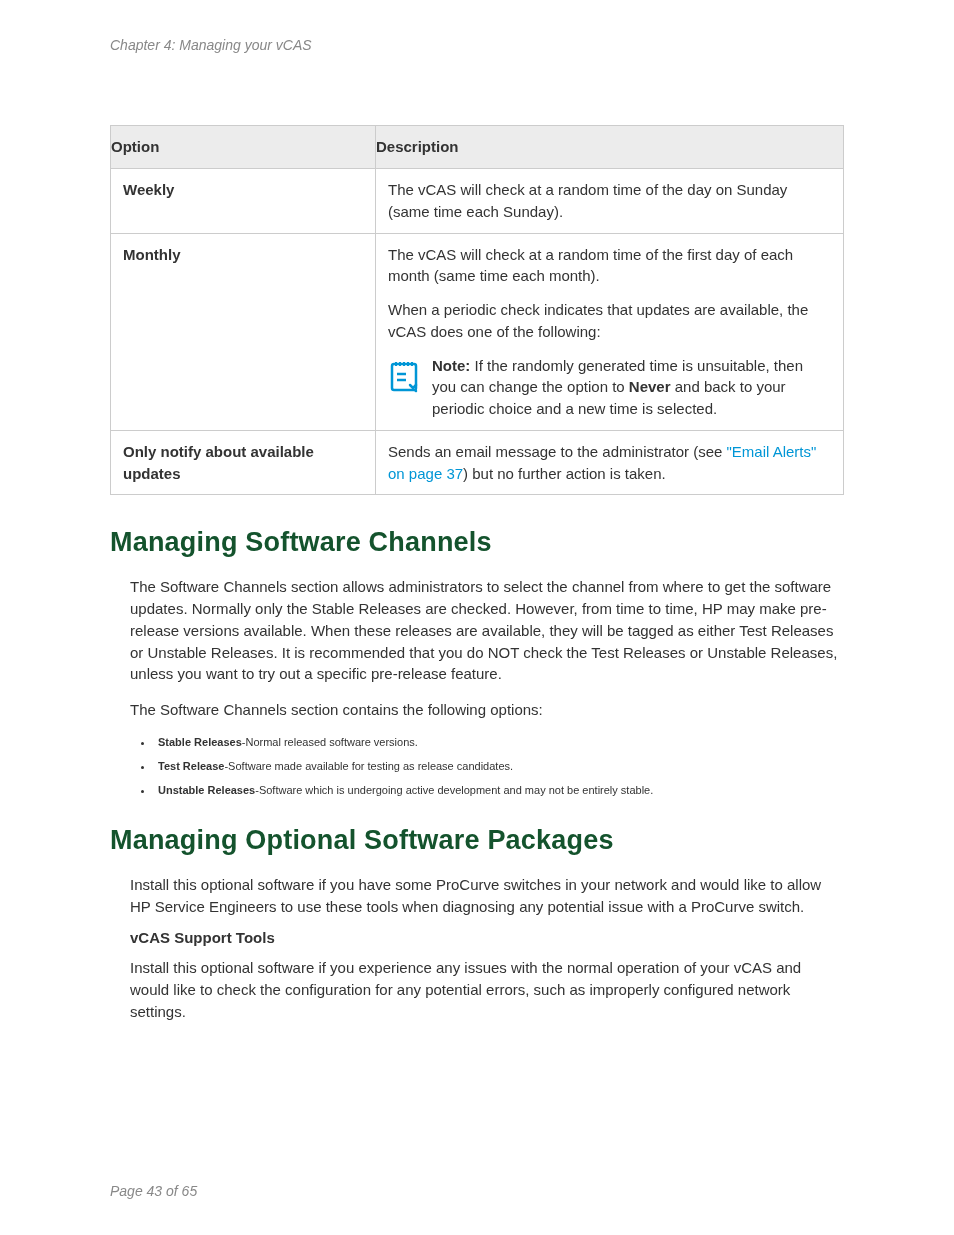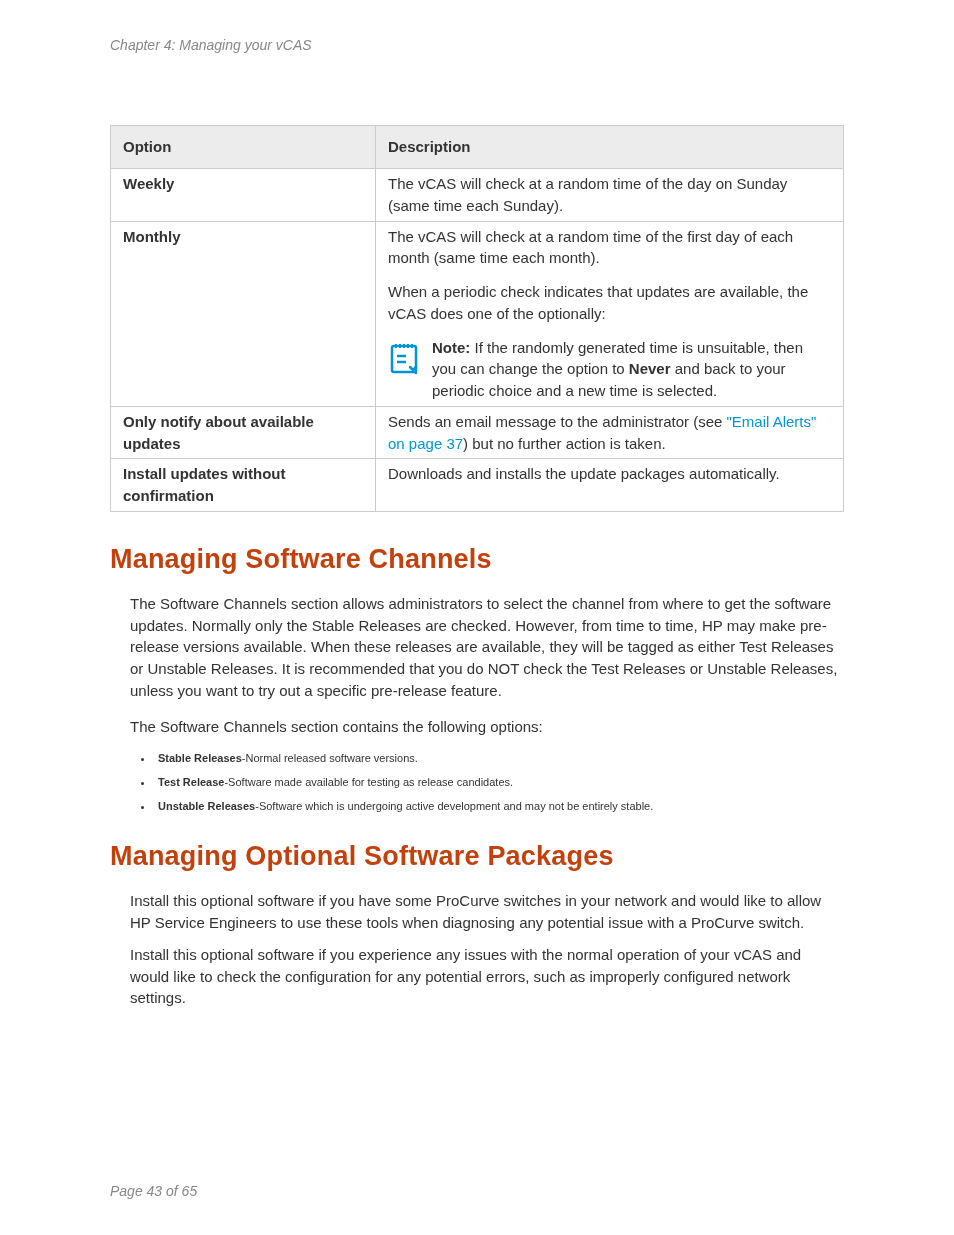--- a/index.html
+++ b/index.html
@@ -29,24 +29,24 @@
   }
   table.opts th, table.opts td {
     border: 1px solid #ccc;
     text-align: left;
     vertical-align: top;
     font-size: 15px;
   }
   table.opts th {
     background: #ececec;
     font-weight: bold;
-    padding: 10px 12px;
+    padding: 10px 0;
   }
   table.opts td {
-    padding: 4px 12px;
+    padding: 10px 12px;
   }
   table.opts td.optcell {
     width: 265px;
     font-weight: bold;
   }
   .desc-block p { margin-bottom: 12px; }
   .desc-block p:last-child { margin-bottom: 0; }
   .note-row {
     display: flex;
     align-items: flex-start;
@@ -57,21 +57,21 @@
     width: 32px;
     height: 36px;
     margin-top: 2px;
   }
   .note-text { flex: 1 1 auto; }
   a.link { color: #0096d6; text-decoration: none; }
   h2.sec {
     font-family: "Arial Black", Arial, sans-serif;
     font-weight: 900;
     font-size: 27px;
-    color: #c2410c;
+    color: #14532d;
     margin: 6px 0 14px 0;
     letter-spacing: 0.2px;
   }
   .body-para {
     margin: 0 0 14px 20px;
     font-size: 15px;
   }
   .body-para-tight {
     margin: 0 0 10px 20px;
     font-size: 15px;
@@ -115,21 +115,21 @@
     <tbody>
       <tr>
         <td class="optcell">Weekly</td>
         <td>The vCAS will check at a random time of the day on Sunday (same time each Sunday).</td>
       </tr>
       <tr>
         <td class="optcell">Monthly</td>
         <td>
           <div class="desc-block">
             <p>The vCAS will check at a random time of the first day of each month (same time each month).</p>
-            <p>When a periodic check indicates that updates are available, the vCAS does one of the optionally:</p>
+            <p>When a periodic check indicates that updates are available, the vCAS does one of the following:</p>
             <div class="note-row">
               <div class="note-icon">
                 <svg viewBox="0 0 32 36" width="32" height="36">
                   <rect x="4" y="7" width="24" height="26" rx="2" fill="none" stroke="#0096d6" stroke-width="2.5"></rect>
                   <path d="M8 5 v4 M12 5 v4 M16 5 v4 M20 5 v4 M24 5 v4" stroke="#0096d6" stroke-width="2" fill="none"></path>
                   <line x1="9" y1="17" x2="18" y2="17" stroke="#0096d6" stroke-width="2.5"></line>
                   <line x1="9" y1="23" x2="18" y2="23" stroke="#0096d6" stroke-width="2.5"></line>
                   <path d="M22 28 l6 6 M28 28 l-3 3" stroke="#0096d6" stroke-width="2.5" fill="none" stroke-linecap="round"></path>
                 </svg>
               </div>
@@ -139,36 +139,33 @@
             </div>
           </div>
         </td>
       </tr>
       <tr>
         <td class="optcell">Only notify about available updates</td>
         <td>
           <span>Sends an email message to the administrator (see </span><a href="#" class="link">"Email Alerts" on page 37</a><span>) but no further action is taken.</span>
         </td>
       </tr>
-      <tr>
-        <td class="optcell">Install updates without confirmation</td>
-        <td>Downloads and installs the update packages automatically.</td>
-      </tr>
     </tbody>
   </table>
 
   <h2 class="sec">Managing Software Channels</h2>
   <p class="body-para">The Software Channels section allows administrators to select the channel from where to get the software updates. Normally only the Stable Releases are checked. However, from time to time, HP may make pre-release versions available. When these releases are available, they will be tagged as either Test Releases or Unstable Releases. It is recommended that you do NOT check the Test Releases or Unstable Releases, unless you want to try out a specific pre-release feature.</p>
   <p class="body-para">The Software Channels section contains the following options:</p>
   <ul class="bullets">
     <li><strong>Stable Releases</strong><span>-Normal released software versions.</span></li>
     <li><strong>Test Release</strong><span>-Software made available for testing as release candidates.</span></li>
     <li><strong>Unstable Releases</strong><span>-Software which is undergoing active development and may not be entirely stable.</span></li>
   </ul>
 
   <h2 class="sec">Managing Optional Software Packages</h2>
   <p class="body-para-tight">Install this optional software if you have some ProCurve switches in your network and would like to allow HP Service Engineers to use these tools when diagnosing any potential issue with a ProCurve switch.</p>
+  <div class="subhead">vCAS Support Tools</div>
   <p class="body-para-tight">Install this optional software if you experience any issues with the normal operation of your vCAS and would like to check the configuration for any potential errors, such as improperly configured network settings.</p>
 </div>
 
 <div class="footer">
   <span>Page 43 of 65</span>
 </div>
 
 </body></html>

